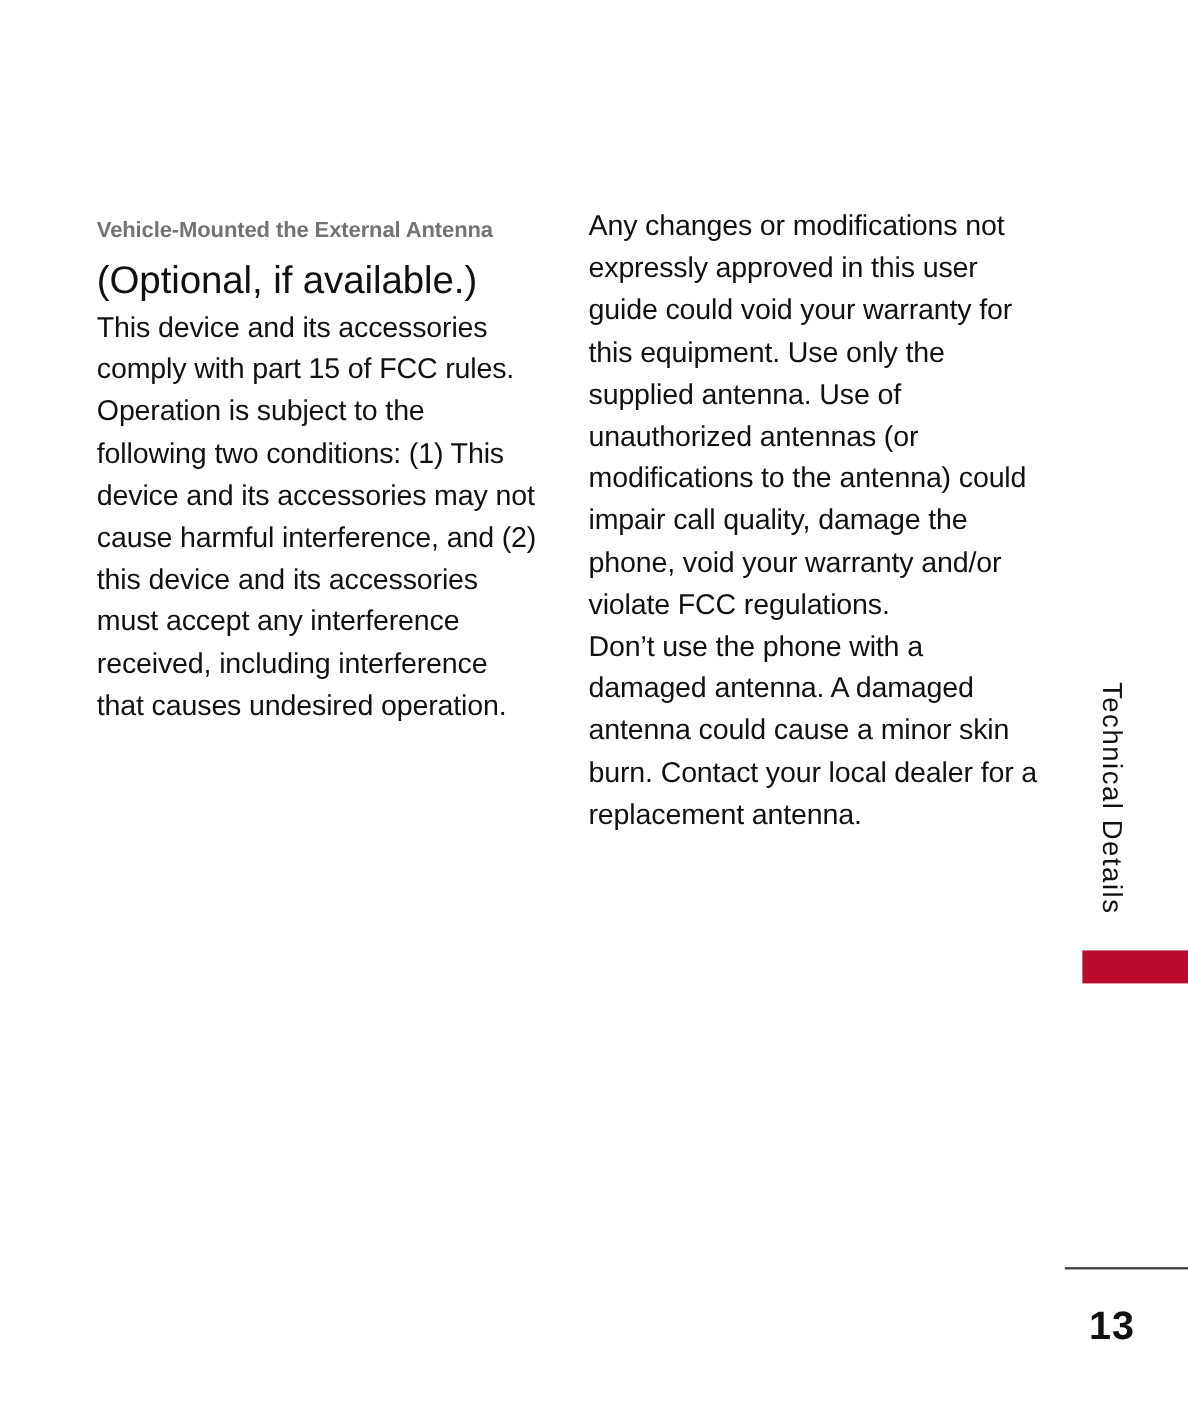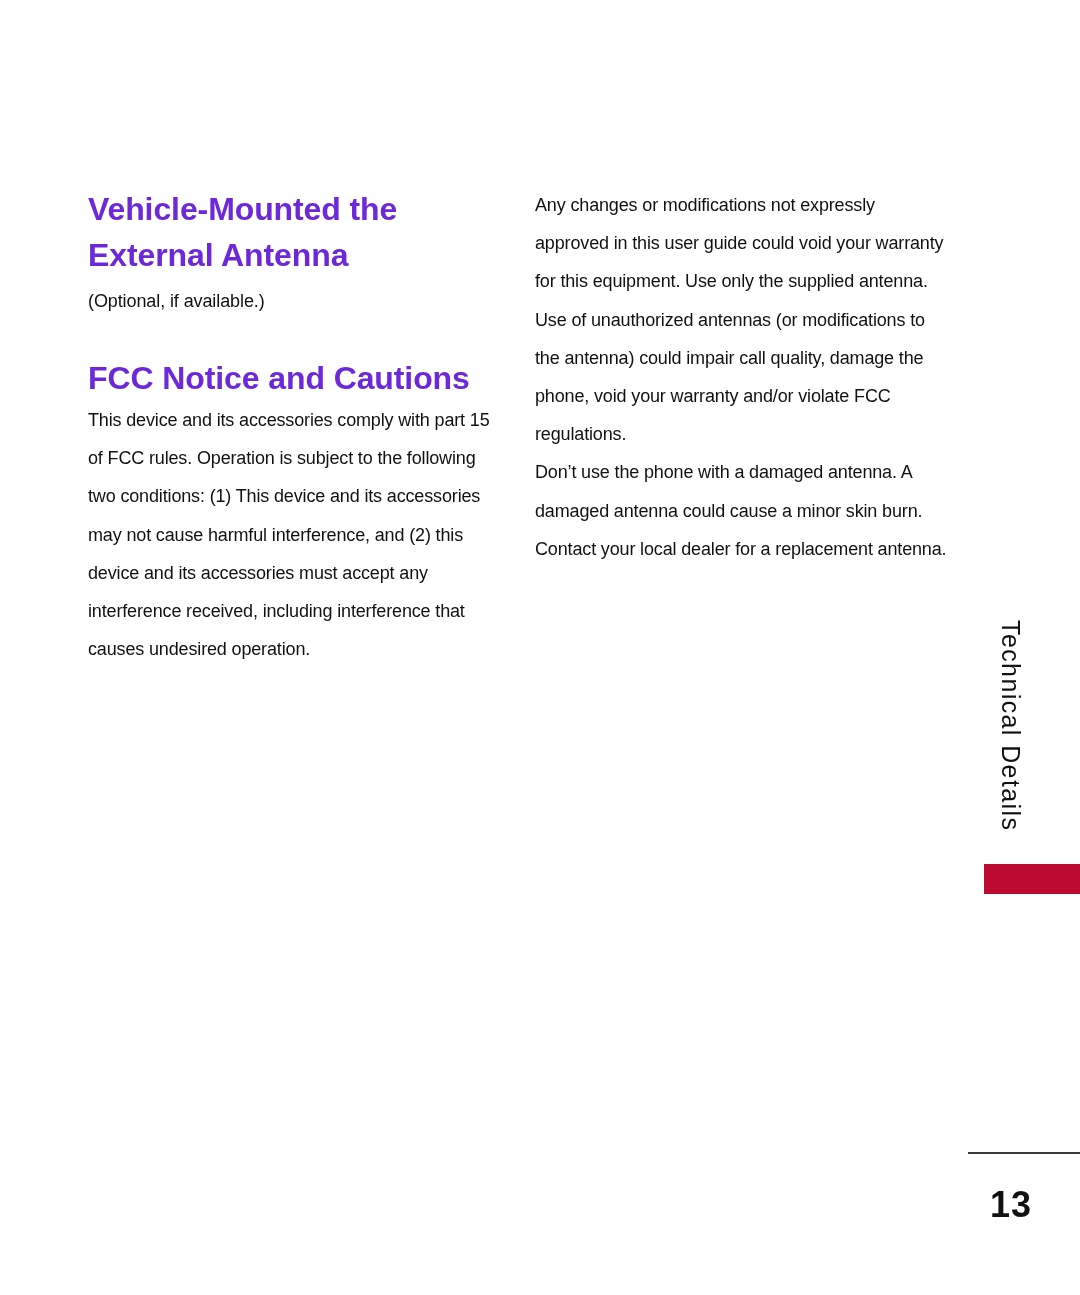--- a/index.html
+++ b/index.html
@@ -23,39 +23,39 @@
     position: absolute;
     top: 186px;
     width: 402px;
   }
 
   .column-left  { left: 88px; }
   .column-right { left: 535px; width: 415px; }
 
   
   .heading {
-    font-size: 32px;
+    font-size: 20px;
     font-weight: bold;
     line-height: 46px;
     letter-spacing: -0.1px;
     margin: 0;
-    color: #6d28d9;
+    color: #737373;
   }
 
   .subheading {
-    font-size: 18px;
+    font-size: 35px;
     font-weight: 500;
     line-height: 46px;
     letter-spacing: -0.1px;
     margin: 0;
     color: #111111;
   }
 
   .body-text {
-    font-size: 18px;
+    font-size: 26px;
     font-weight: 400;
     line-height: 38.2px;
     letter-spacing: -0.15px;
     margin: 0;
     color: #111111;
     white-space: pre-line;
   }
 
   .gap-before-heading { margin-top: 31px; }
   .gap-para           { }
@@ -110,21 +110,20 @@
 
 <div class="page">
 
   <div class="column column-left">
 
     <h2 class="heading">Vehicle-Mounted the External Antenna</h2>
 
     <p class="subheading">(Optional, if available.)</p>
 
 
-    <h2 class="heading gap-before-heading">FCC Notice and Cautions</h2>
 
     <p class="body-text">This device and its accessories comply with part 15 of FCC rules. Operation is subject to the following two conditions: (1) This device and its accessories may not cause harmful interference, and (2) this device and its accessories must accept any interference received, including interference that causes undesired operation.</p>
   </div>
 
   <div class="column column-right">
 
     <p class="body-text">Any changes or modifications not expressly approved in this user guide could void your warranty for this equipment.  Use only the supplied antenna. Use of unauthorized antennas (or modifications to the antenna) could impair call quality, damage the phone, void your warranty and/or violate FCC regulations.</p>
 
     <p class="body-text gap-para">Don’t use the phone with a damaged antenna. A damaged antenna could cause a minor skin burn. Contact your local dealer for a replacement antenna.</p>
   </div>

